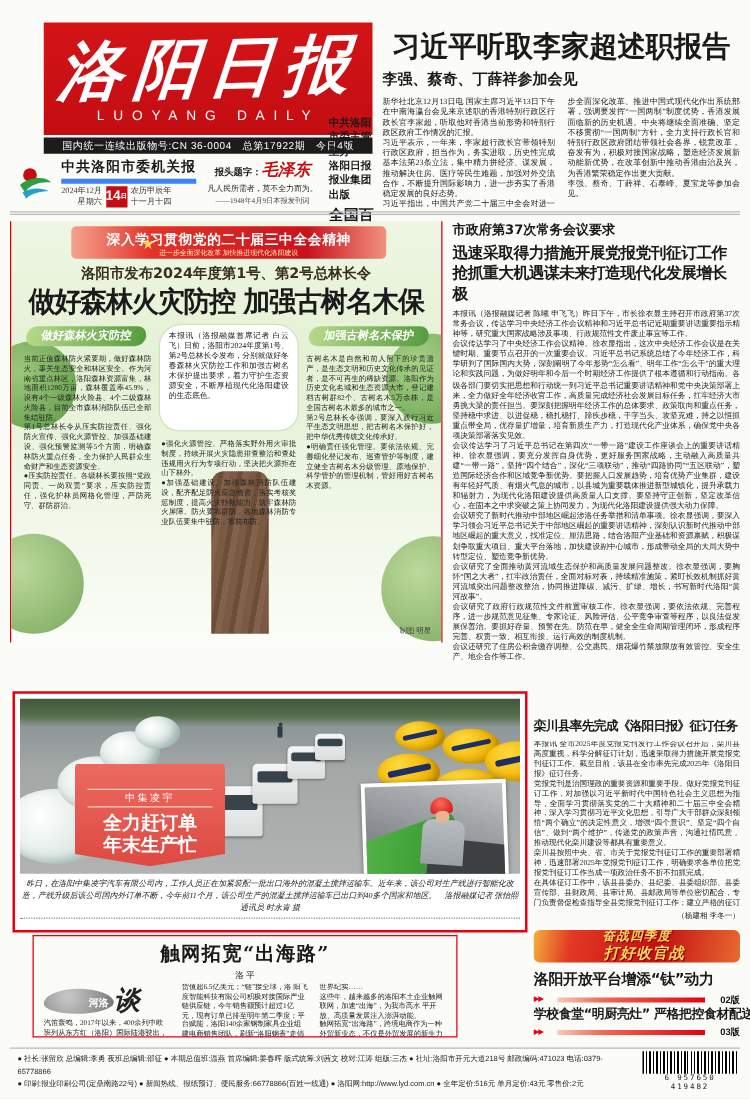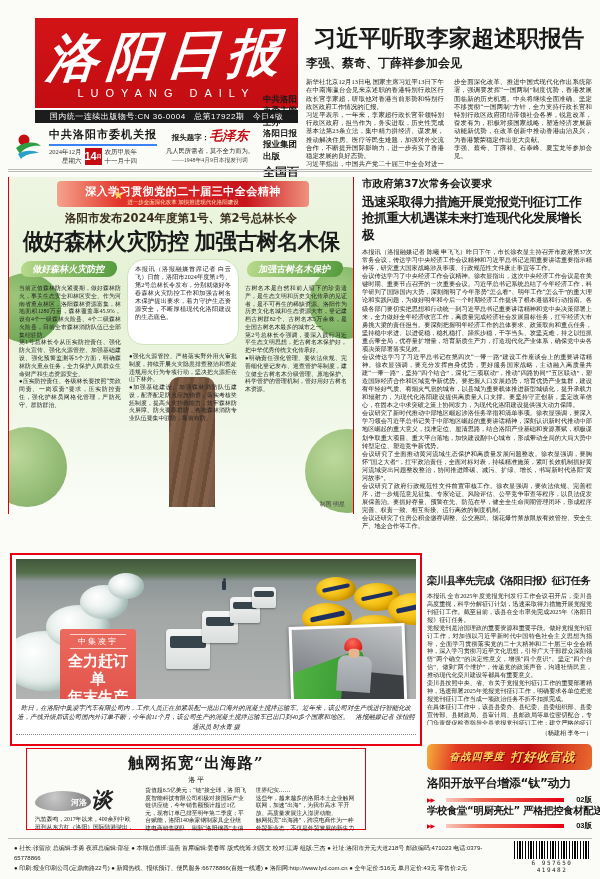--- a/index.html
+++ b/index.html
@@ -14,21 +14,21 @@
   .mast{left:35px;top:18px;width:263px;height:90px;background:linear-gradient(180deg,#d31417,#c30d12);
         display:flex;flex-direction:column;align-items:center;justify-content:center;}
   .brand{color:#fff;font-size:52px;font-weight:bold;font-style:italic;letter-spacing:8px;
          font-family:"DejaVu Serif",serif;transform:skewX(-6deg) rotate(-1.5deg);line-height:1;margin-top:2px;}
   .brand-en{color:#fff;font-size:11px;letter-spacing:7px;font-family:"Liberation Sans",sans-serif;margin-top:6px;}
   .issue-bar{left:35px;top:110px;width:263px;height:13px;background:#1c1c1c;color:#fff;
              font-size:8px;line-height:13px;text-align:center;font-family:"Liberation Sans",sans-serif;letter-spacing:.5px;}
   .info-row{left:12px;top:126px;width:288px;height:40px;display:flex;align-items:center;gap:5px;}
   .logo-ic{width:32px;height:32px;flex:none;}
   .organ{font-weight:bold;font-size:11px;font-family:"DejaVu Sans",sans-serif;letter-spacing:1px;
-         border-bottom:2px solid #3b82f6;padding-bottom:2px;}
+         border-bottom:4px solid #3b82f6;padding-bottom:2px;}
   .dateline{display:flex;align-items:center;gap:3px;margin-top:2px;}
   .d2{font-size:6.5px;line-height:1.35;text-align:right;color:#333;}
   .day-box{background:#c30d12;color:#fff;width:17px;height:17px;font-family:"Liberation Sans",sans-serif;
            display:flex;align-items:center;justify-content:center;font-weight:bold;font-size:11px;line-height:1;}
   .day-box small{font-size:5px;}
   .inscr{width:96px;text-align:center;flex:none;}
   .inscr-top{font-size:7.5px;font-weight:bold;}
   .sign{color:#c30d12;font-size:13px;font-style:italic;font-weight:bold;font-family:"DejaVu Serif",serif;}
   .motto{font-size:6.3px;color:#222;margin-top:2px;}
   .motto-src{font-size:5.8px;color:#444;}
@@ -84,22 +84,22 @@
   .pframe{left:10px;top:553px;width:412px;height:193px;border:2px solid #e60012;background:#fff;padding:4px;}
   .photo{position:relative;width:100%;height:140px;overflow:hidden;
          background:linear-gradient(180deg,#42553c 0%,#55704b 10%,#8e9697 16%,#a3a7a6 40%,#b0b3b1 100%);}
   .tank{position:absolute;border-radius:50%;background:radial-gradient(circle at 35% 35%,#fff,#dfe9e6 55%,#b9cdc7);box-shadow:inset -4px -3px 8px rgba(70,110,100,.35);}
   .cab{position:absolute;border-radius:4px 4px 2px 2px;background:linear-gradient(180deg,#f4f6f5,#d9dddc);box-shadow:0 1px 2px rgba(0,0,0,.35);}
   .cab::before{content:"";position:absolute;left:10%;top:18%;width:80%;height:30%;background:#37444c;border-radius:2px;}
   .drum{position:absolute;border-radius:50%;background:radial-gradient(circle at 35% 30%,#ffd93d,#f2b705 60%,#cf9a00);box-shadow:inset -3px -2px 6px rgba(120,80,0,.4);}
   .drum::after{content:"";position:absolute;left:15%;top:38%;width:70%;height:16%;background:#1e2f63;transform:rotate(-12deg);border-radius:2px;}
   .person{position:absolute;width:4px;height:9px;background:#2c3a46;border-radius:1px;}
   .person::before{content:"";position:absolute;left:.5px;top:-3px;width:3px;height:3px;border-radius:50%;background:#2c3a46;}
-  .pbadge{position:absolute;left:44px;top:70px;width:76px;background:linear-gradient(180deg,#ec6a5f,#dd4a42);
-          color:#fff;text-align:center;padding:5px 4px 8px;border-radius:3px;
+  .pbadge{position:absolute;left:44px;top:52px;width:120px;background:linear-gradient(180deg,#ec6a5f,#dd4a42);
+          color:#fff;text-align:center;padding:20px 4px 8px;border-radius:3px;
           clip-path:polygon(0 0,100% 0,100% 88%,50% 100%,0 88%);}
   .pbadge-t{font-size:8px;letter-spacing:2px;border-top:1px solid rgba(255,255,255,.7);
             border-bottom:1px solid rgba(255,255,255,.7);padding:1px 0;margin:0 6px 3px;}
   .pbadge-l{font-size:15px;font-weight:900;line-height:1.2;font-family:"DejaVu Sans",sans-serif;}
   .inset{position:absolute;right:10px;top:66px;width:116px;height:86px;background:#fff;padding:3px;
          box-shadow:0 1px 4px rgba(0,0,0,.4);transform:rotate(-2deg);}
   .inset-img{position:relative;width:100%;height:100%;background:linear-gradient(200deg,#c2c4c6,#888c90 60%,#6f7478);overflow:hidden;}
   .machine{position:absolute;left:-12px;top:34px;width:90px;height:46px;background:linear-gradient(120deg,#57b947,#2f8f2f);transform:rotate(-18deg);border-radius:6px;}
   .mach2{position:absolute;right:-8px;bottom:-6px;width:70px;height:40px;background:#3c4043;transform:rotate(8deg);border-radius:4px;}
   .helmet{position:absolute;left:52px;top:10px;width:18px;height:13px;background:radial-gradient(circle at 45% 35%,#ff6a5a,#d31313);border-radius:9px 9px 3px 3px;}
@@ -110,21 +110,21 @@
 
   
   .lc{left:427px;top:574px;width:165px;}
   .lc-head{font-size:10.2px;font-weight:900;letter-spacing:-.6px;white-space:nowrap;font-family:"DejaVu Sans",sans-serif;}
   .lc-body{margin-top:5px;font-size:6.1px;line-height:1.3;color:#222;}
   .lc-credit{text-align:right;}
 
   
   .camp{left:427px;top:744px;width:165px;height:26px;border-radius:5px;
         background:linear-gradient(100deg,#f5b03c 0%,#e23a23 18%,#c40f14 60%,#e86a2f 100%);
-        color:#ffd75e;display:flex;flex-direction:row;align-items:center;justify-content:center;
+        color:#ffd75e;display:flex;flex-direction:column;align-items:center;justify-content:center;
         font-family:"DejaVu Sans",sans-serif;font-weight:900;font-style:italic;line-height:1.05;
         text-shadow:1px 1px 0 #7c0606;}
   .camp .l1{font-size:10px;letter-spacing:1px;}
   .camp .l2{font-size:12px;letter-spacing:1px;transform:translateX(6px);}
   .tz-title{font-size:12px;font-weight:900;font-family:"DejaVu Sans",sans-serif;letter-spacing:-.3px;white-space:nowrap;}
   .tz-title.small{font-size:10.3px;}
   .tz-bar{display:flex;align-items:center;gap:12px;margin-top:3px;}
   .tz-arrow{color:#e60012;font-size:6px;letter-spacing:-1px;line-height:1;}
   .tz-line{flex:1;height:4.5px;background:linear-gradient(90deg,#f6c9bf,#ef6a54 30%,#e60012);}
   .tz-page{font-size:7.5px;font-weight:bold;color:#111;font-family:"Liberation Sans",sans-serif;}

